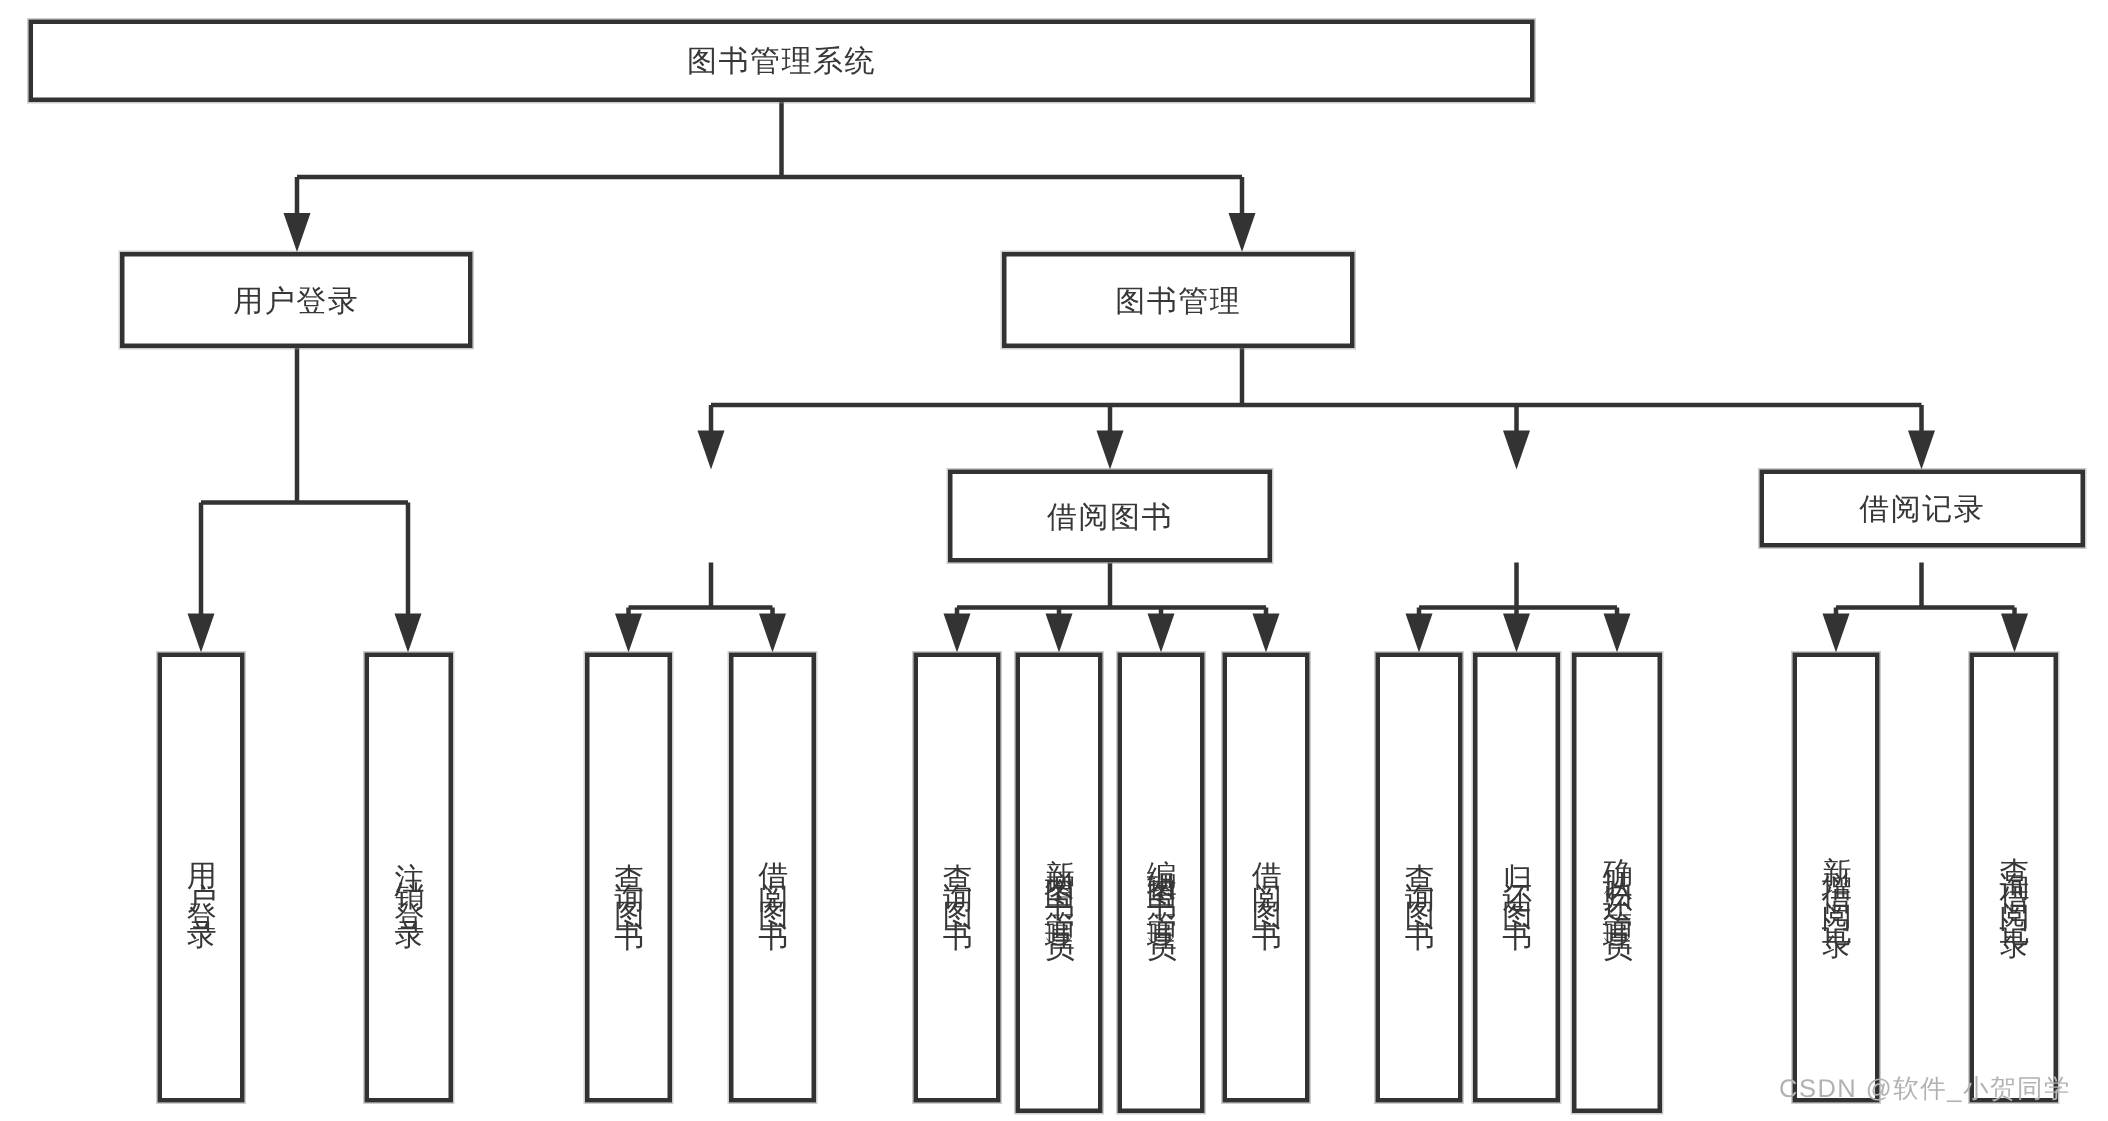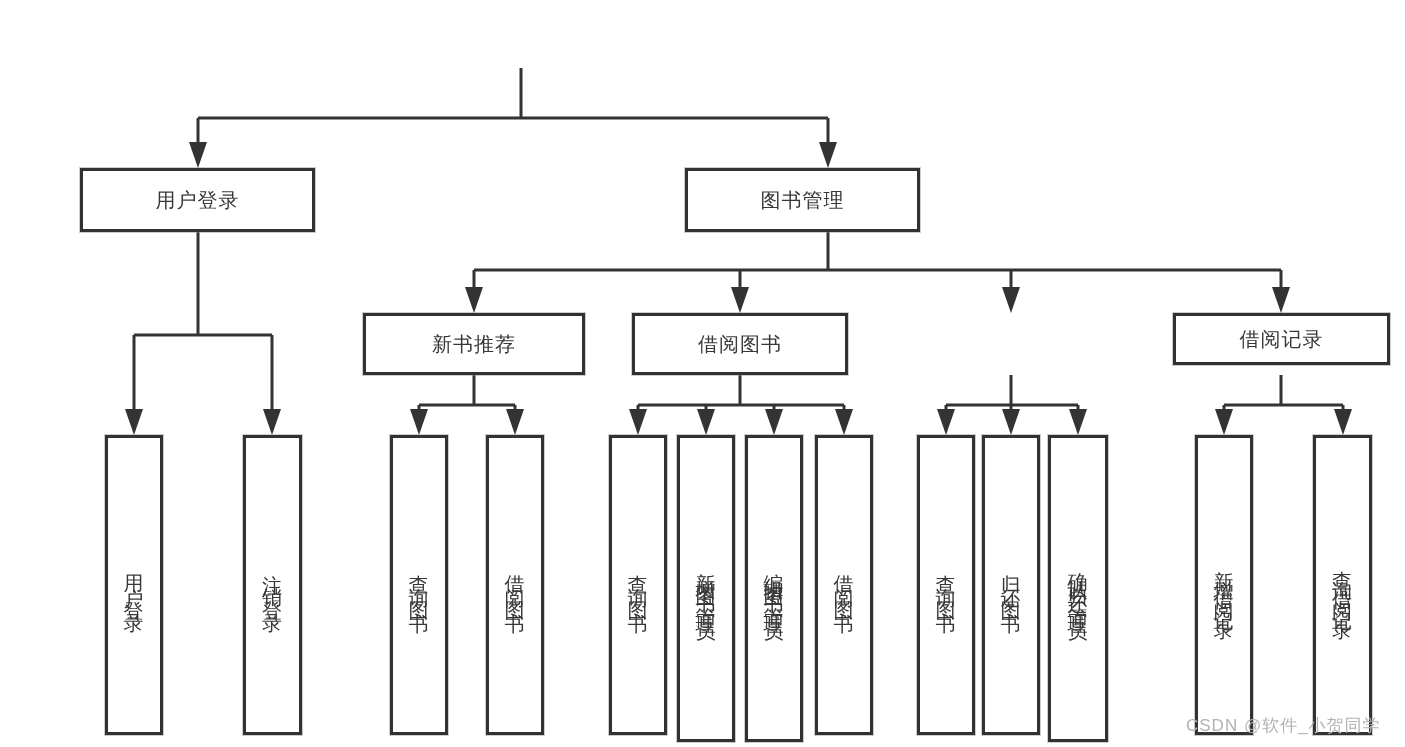--- a/index.html
+++ b/index.html
@@ -81,31 +81,31 @@
       <polygon points="765,409 783,409 774,435"></polygon>
       <polygon points="835,409 853,409 844,435"></polygon>
       <polygon points="937,409 955,409 946,435"></polygon>
       <polygon points="1002,409 1020,409 1011,435"></polygon>
       <polygon points="1069,409 1087,409 1078,435"></polygon>
       <polygon points="1215,409 1233,409 1224,435"></polygon>
       <polygon points="1334,409 1352,409 1343,435"></polygon>
     </g>
   </svg>
 
+  <div class="node" style="left:19px;top:13px;width:1004px;height:55px">
+    <span class="lbl">图书管理系统</span>
+  </div>
 
   <div class="node" style="left:80px;top:168px;width:235px;height:64px">
     <span class="lbl">用户登录</span>
   </div>
-  <div class="node" style="left:685px;top:168px;width:235px;height:64px">
+  <div class="node" style="left:668px;top:168px;width:235px;height:64px">
     <span class="lbl">图书管理</span>
   </div>
 
-  <div class="node" style="left:363px;top:313px;width:222px;height:62px">
-    <span class="lbl">新书推荐</span>
-  </div>
   <div class="node" style="left:632px;top:313px;width:216px;height:62px">
     <span class="lbl">借阅图书</span>
   </div>
   <div class="node" style="left:1173px;top:313px;width:217px;height:52px">
     <span class="lbl">借阅记录</span>
   </div>
 
   <div class="node v" style="left:105px;top:435px;width:58px;height:300px">
     <span class="lbl">用户登录</span>
   </div>

